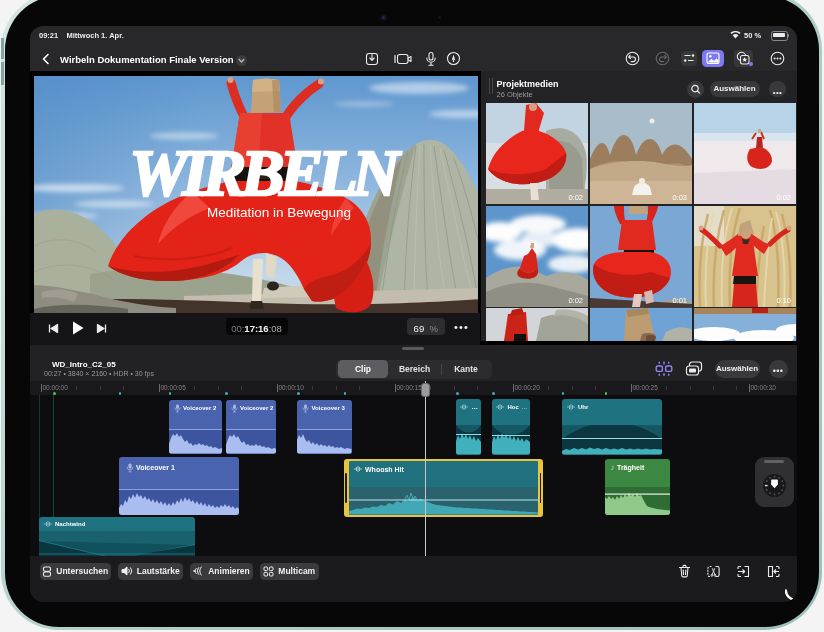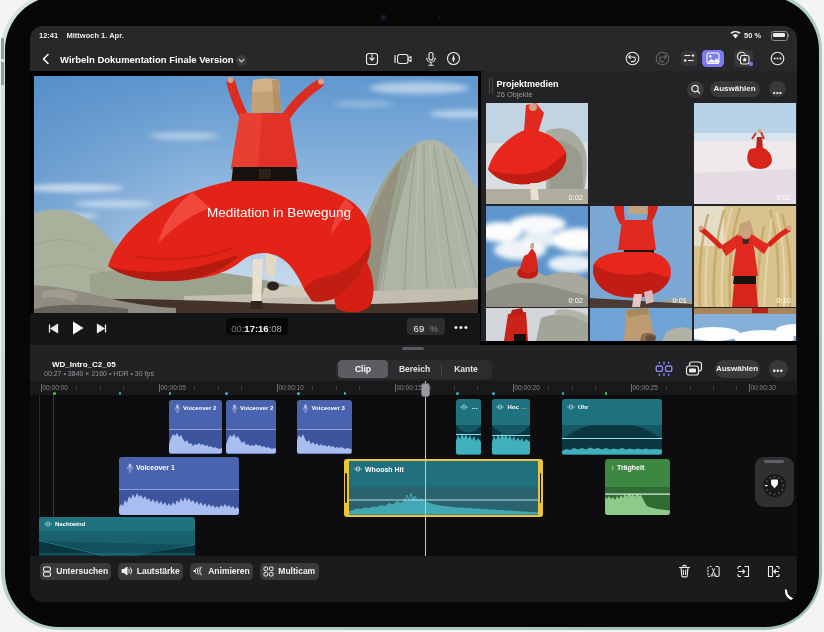--- a/index.html
+++ b/index.html
@@ -35,21 +35,21 @@
   <div class="abs" style="left:0px;top:46px;width:2.5px;height:21px;background:#84a59f;"></div>
   <div class="abs" style="left:0px;top:70px;width:2.5px;height:23px;background:#84a59f;"></div>
   <div id="bezel"></div>
 
   <div class="abs" style="left:379px;top:21.5px;width:7px;height:7px;border-radius:4px;background:#141420;box-shadow:inset 0 0 2px #000, 0 0 1px #223;"></div>
   <div class="abs" style="left:381px;top:23.5px;width:3px;height:3px;border-radius:2px;background:#252547;"></div>
   <div class="abs" style="left:437px;top:24px;width:3px;height:3px;border-radius:2px;background:#16161a;"></div>
   <div id="screen">
     <div id="topbar"></div>
 
-    <div class="abs" style="left:9px;top:4.5px;color:#ececee;font-size:7.5px;font-weight:bold;">12:41</div>
+    <div class="abs" style="left:9px;top:4.5px;color:#ececee;font-size:7.5px;font-weight:bold;">09:21</div>
     <div class="abs" style="left:36.5px;top:4.5px;color:#ececee;font-size:7.5px;font-weight:bold;">Mittwoch 1. Apr.</div>
     <div class="abs" style="left:700px;top:5px;" id="wifi">
         <svg width="11" height="8" viewBox="0 0 11 8">
           <path d="M5.5 7.4 L2.6 4.2 A4.5 4.5 0 0 1 8.4 4.2 Z M1.5 3 A6.3 6.3 0 0 1 9.5 3 L10.6 1.8 A8 8 0 0 0 0.4 1.8 Z" fill="#ececee"></path>
         </svg>
       </div>
     <div class="abs" style="left:714px;top:4.5px;color:#ececee;font-size:7.5px;font-weight:bold;">50 %</div>
     <div class="abs" style="left:741px;top:5px;width:15px;height:7.5px;border:1px solid #8a8a8e;border-radius:2.5px;"></div>
     <div class="abs" style="left:742.5px;top:6.5px;width:12px;height:4.5px;border-radius:1px;background:#ececee;"></div>
     <div class="abs" style="left:757.5px;top:7.5px;width:1.5px;height:3px;background:#8a8a8e;border-radius:0 1px 1px 0;"></div>
@@ -229,20 +229,21 @@
 
           <path d="M219 183 L229 183 L227 226 L218 226 Z" fill="#e9dfcf"></path>
           <path d="M232 177 L243 181 L240 203 L232 199 Z" fill="#e2d8c6"></path>
           <ellipse cx="239" cy="210" rx="6" ry="4.5" fill="#2b2320"></ellipse>
           <path d="M217 225 L228 225 L230 233 L216 233 Z" fill="#30271e"></path>
 
           <path d="M199 91 L262 91 L263.5 105 L197.5 105 Z" fill="#17110e"></path>
           <path d="M225 93 L237 93 L237 103 L225 103 Z" fill="#2a2118"></path>
         </g>
       </svg>
+      <div class="abs" style="left:5px;top:60px;width:446px;text-align:center;color:#fff;font-family:'Liberation Serif',serif;font-style:italic;font-weight:bold;font-size:65px;letter-spacing:-5px;-webkit-text-stroke:2.6px #fff;">WIRBELN</div>
       <div class="abs" style="left:0;top:129.5px;width:490px;text-align:center;color:#fff;font-size:13.5px;">Meditation in Bewegung</div>
     </div>
 
     <div id="panel">
       <div class="abs" style="left:8px;top:7px;width:1.5px;height:16px;background:#47474b;"></div>
       <div class="abs" style="left:11px;top:7px;width:1.5px;height:16px;background:#47474b;"></div>
       <div class="abs" style="left:16px;top:8px;color:#fff;font-size:9px;font-weight:bold;">Projektmedien</div>
       <div class="abs" style="left:16px;top:19px;color:#98989d;font-size:7.5px;">26 Objekte</div>
       <div class="abs" style="left:206px;top:10px;width:17px;height:17px;border-radius:9px;background:#39393c;">
           <svg width="17" height="17" viewBox="0 0 17 17">
@@ -261,20 +262,33 @@
           <path d="M62 40 C76 34 90 40 96 56 L98 101 L64 101 Z" fill="#989b8e"></path>
           <rect y="86" width="102" height="15" fill="#b0aca0"></rect>
           <g>
             <path d="M40 2 L50 0 L58 10 L52 30 L38 28 Z" fill="#e02a20"></path>
             <circle cx="47" cy="4" r="4" fill="#d8a082"></circle>
             <path d="M36 28 C20 36 6 50 2 66 C10 78 30 84 50 80 C70 76 82 64 80 50 C76 38 60 28 44 26 Z" fill="#e8261b"></path>
             <path d="M2 66 C16 72 40 74 60 66 L80 50 C82 64 70 76 50 80 C30 84 10 78 2 66 Z" fill="#c21d14"></path>
             <path d="M44 80 L51 80 L53 97 L45 97 Z" fill="#e8e0d2"></path>
           </g>
           <text x="97" y="97" text-anchor="end" fill="#fff" font-size="7.5" font-family="Liberation Sans">0:02</text>
+        </svg>
+      </div>
+      <div class="thumb" style="left:109px;top:32.5px;width:102px;height:101px;">
+        <svg width="102" height="101" viewBox="0 0 102 101">
+          <rect width="102" height="101" fill="#a9bcca"></rect>
+          <circle cx="62" cy="18" r="2.5" fill="#eeeeec" opacity=".95"></circle>
+          <path d="M0 56 C4 46 8 40 12 40 C16 40 18 46 20 52 C24 40 28 32 34 32 C40 32 44 42 46 52 C50 42 54 36 60 36 C66 36 70 44 72 52 C76 44 82 40 88 42 C94 44 98 50 102 56 L102 101 L0 101 Z" fill="#9c7e5e"></path>
+          <path d="M0 66 C14 58 30 56 44 60 C58 64 74 62 88 60 L102 64 L102 101 L0 101 Z" fill="#ad9072" opacity=".95"></path>
+          <path d="M0 66 C20 58 50 56 70 60 C85 63 95 64 102 62 L102 101 L0 101 Z" fill="#c2a988"></path>
+          <rect y="78" width="102" height="23" fill="#cdb595"></rect>
+          <path d="M44 84 C48 78 56 78 60 84 L62 92 L42 92 Z" fill="#f4f2ec"></path>
+          <circle cx="52" cy="78" r="3" fill="#f0ece2"></circle>
+          <text x="97" y="97" text-anchor="end" fill="#fff" font-size="7.5" font-family="Liberation Sans">0:03</text>
         </svg>
       </div>
       <div class="thumb" style="left:213px;top:32.5px;width:102px;height:101px;">
         <svg width="102" height="101" viewBox="0 0 102 101">
           <rect width="102" height="101" fill="#ecebee"></rect>
           <rect width="102" height="34" fill="#b8d3e8"></rect>
           <rect y="30" width="102" height="10" fill="#d8e4ee"></rect>
           <rect y="38" width="102" height="63" fill="#efe9ec"></rect>
           <path d="M0 70 L102 66 L102 101 L0 101 Z" fill="#e4dce2"></path>
           <g>

